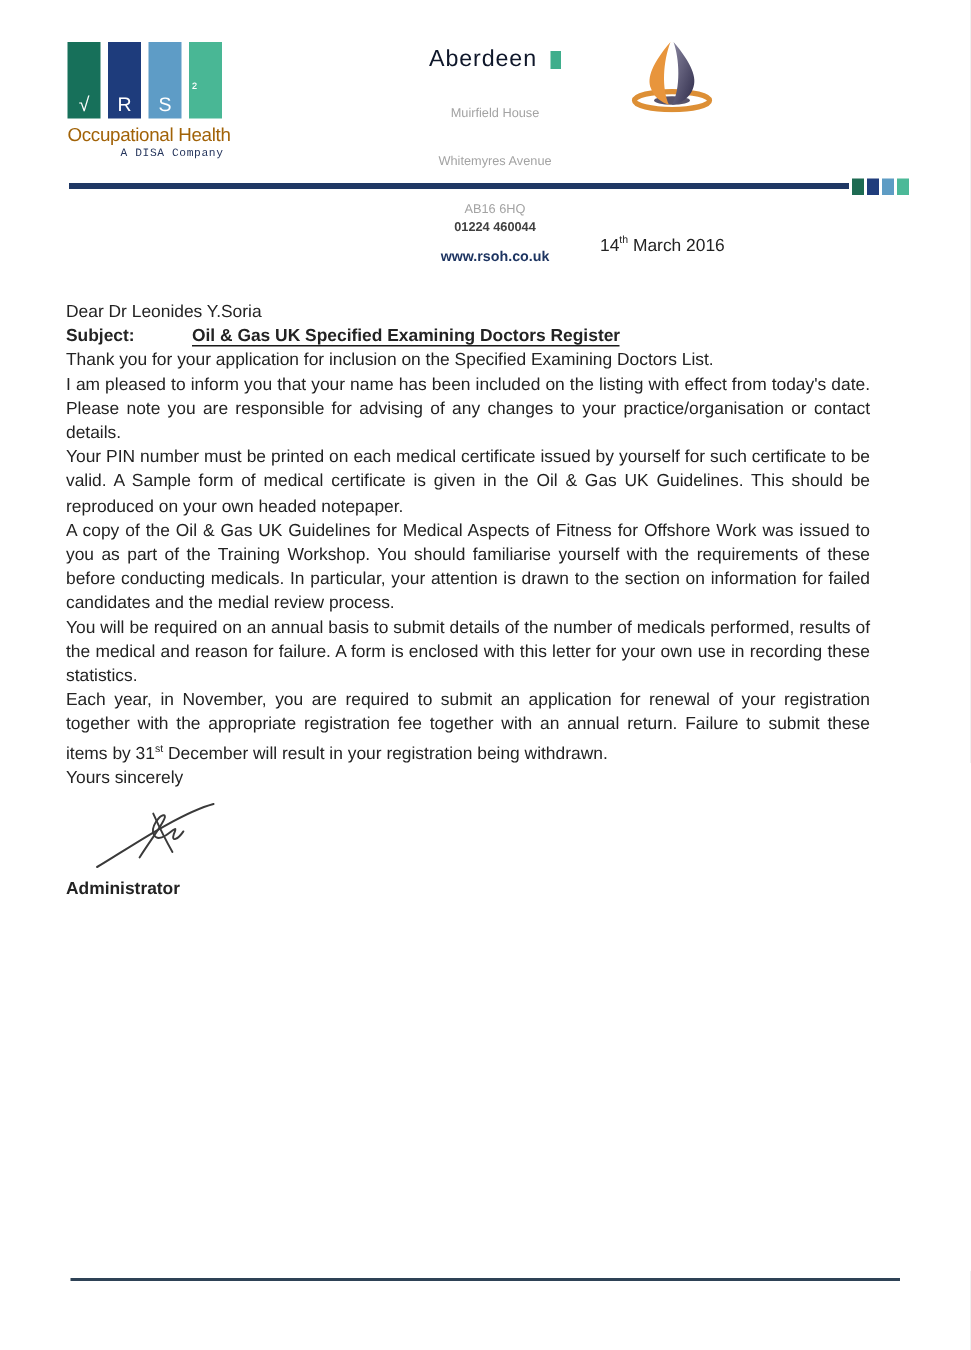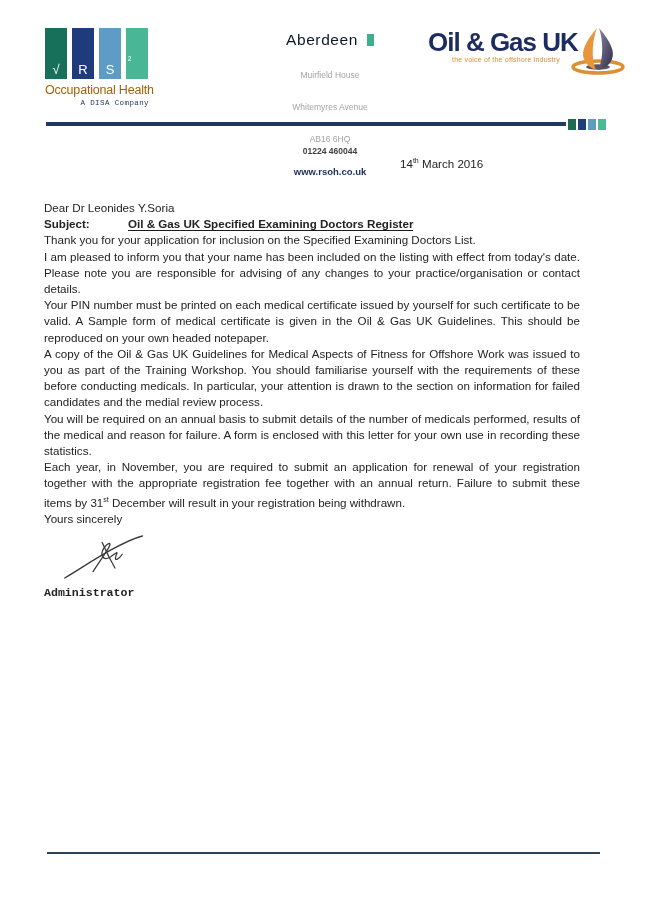--- a/index.html
+++ b/index.html
@@ -60,21 +60,21 @@
   .subject-label { display:inline-block; width:84px; }
   .subject-title { border-bottom:1.6px solid #1a1a1a; }
   .p-thank    { margin-top:13px; }
   .p-pleased  { margin-top:18px; }
   .p-pin      { margin-top:39px; }
   .p-copy     { margin-top:25px; }
   .p-annual   { margin-top:26px; }
   .p-renewal  { margin-top:26px; }
   .p-sincerely{ margin-top:21px; }
   .signature-wrap { margin:4px 0 0 18px; height:54px; }
-  .p-admin    { margin-top:4px; font-weight:700;font-family:Liberation Mono, monospace; }
+  .p-admin    { margin-top:4px; font-weight:700; }
 </style>
 </head>
 <body>
 
 <div class="page">
 
   <div class="logo-left">
     <div class="bars">
       <div class="bar" style="background: rgb(23, 112, 90);">√</div>
       <div class="bar" style="background: rgb(30, 60, 124);">R</div>
@@ -91,24 +91,20 @@
       <span class="hc-square" style="background: rgb(63, 174, 140);"></span>
     </div>
     <div class="hc-addr">Muirfield House</div>
     <div class="hc-addr">Whitemyres Avenue</div>
     <div class="hc-addr">AB16 6HQ</div>
     <div class="hc-phone">01224 460044</div>
     <div class="hc-web">www.rsoh.co.uk</div>
   </div>
 
   <div class="logo-right">
-    <div>
-      <div class="ogr-name">Oil &amp; Gas UK</div>
-      <div class="ogr-tagline">the voice of the offshore industry</div>
-    </div>
     <svg class="flame-svg" width="56" height="48" viewBox="0 0 56 48">
       <defs>
         <linearGradient id="flameGrad" x1="0" y1="0" x2="1" y2="1">
           <stop offset="0" stop-color="#8a87a0"></stop>
           <stop offset="1" stop-color="#2e2b4a"></stop>
         </linearGradient>
       </defs>
       <ellipse cx="28" cy="40" rx="25" ry="6" fill="none" stroke="#dd8f35" stroke-width="3.5"></ellipse>
       <ellipse cx="28" cy="40" rx="12" ry="2.8" fill="#3a3550" opacity="0.85"></ellipse>
       <path d="M27,1 C15,15 11,25 14,32 C16,38 21,41 26,43 C21,32 22,14 27,1 Z" fill="#e8953c"></path>

